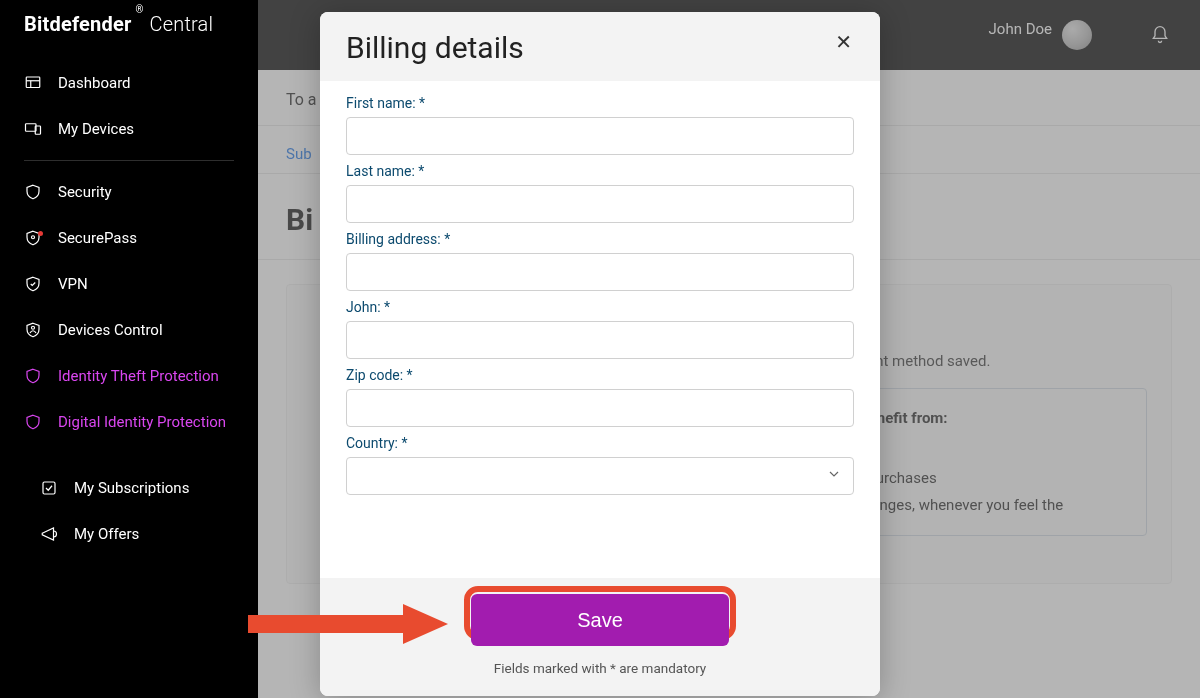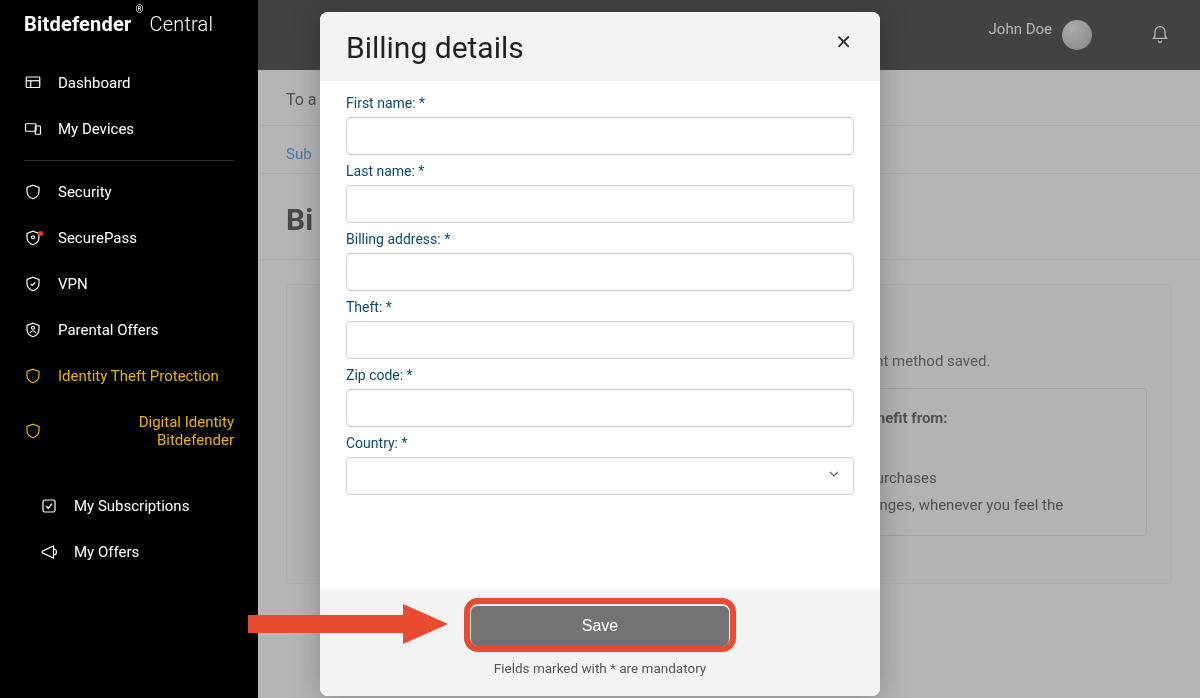--- a/index.html
+++ b/index.html
@@ -5,23 +5,23 @@
   * { box-sizing: border-box; margin: 0; padding: 0; }
   html, body { width: 1200px; height: 698px; font-family: -apple-system, BlinkMacSystemFont, "Segoe UI", Roboto, Arial, sans-serif; overflow: hidden; background: #fff; }
   .app { display: flex; width: 100%; height: 100%; position: relative; }
 
   
   .sidebar { width: 258px; background: #000; color: #fff; height: 100%; flex-shrink: 0; display: flex; flex-direction: column; position: relative; z-index: 1; }
   .brand { padding: 12px 24px 12px 24px; font-size: 20px; font-weight: 400; letter-spacing: 0.2px; display: flex; align-items: flex-start; gap: 4px; }
   .brand-strong { font-weight: 700; }
   .brand-reg { font-size: 10px; position: relative; top: -8px; }
   .brand-thin { font-weight: 300; margin-left: 2px; }
-  .nav { padding: 12px 0; text-align: right; }
+  .nav { padding: 12px 0; }
   .nav-item { display: flex; align-items: center; gap: 16px; padding: 14px 24px; font-size: 15px; color: #fff; cursor: pointer; }
-  .nav-item.dim { color: #eab308; }
+  .nav-item.dim { color: #d946ef; }
   .nav-icon { width: 18px; height: 18px; display: inline-flex; align-items: center; justify-content: center; flex-shrink: 0; }
   .nav-icon svg { stroke: currentColor; fill: none; stroke-width: 1.6; }
   .nav-sep { border-top: 1px solid #2e2e2e; margin: 8px 24px; }
   .nav-group-2 { margin-top: 20px; padding-left: 16px; }
   .red-dot { width: 5px; height: 5px; background: #e53935; border-radius: 50%; position: absolute; margin-left: 14px; margin-top: -10px; }
 
   
   .main { flex: 1; display: flex; flex-direction: column; background: #f5f5f5; position: relative; }
   .topbar { height: 70px; background: #000; color: #fff; display: flex; align-items: center; justify-content: flex-end; padding: 0 30px; gap: 18px; }
   .user-block { display: flex; gap: 10px; font-size: 15px; }
@@ -50,21 +50,21 @@
   .modal-header { background: #f3f3f3; padding: 18px 26px 16px 26px; display: flex; justify-content: space-between; align-items: flex-start; }
   .modal-title { font-size: 30px; font-weight: 400; color: #222; }
   .close-x { font-size: 20px; color: #333; cursor: pointer; line-height: 1; padding: 2px; }
   .modal-body { padding: 14px 26px 6px 26px; flex: 1; overflow-y: auto; }
   .field { margin-bottom: 8px; }
   .field label { display: block; font-size: 14px; color: #0c4a6e; margin-bottom: 6px; }
   .field input, .field select { width: 100%; height: 38px; border: 1px solid #d0d0d0; border-radius: 4px; padding: 0 10px; font-size: 14px; background: #fff; appearance: none; -webkit-appearance: none; }
   .select-wrap { position: relative; }
   .select-caret { position: absolute; right: 12px; top: 50%; transform: translateY(-50%); pointer-events: none; color: #666; }
   .modal-footer { background: #f3f3f3; padding: 16px 26px 20px 26px; text-align: center; }
-  .save-btn { display: inline-block; width: 258px; height: 40px; background: #737373; color: #fff; font-size: 16px; font-weight: 500; border: none; border-radius: 6px; cursor: pointer; position: relative; }
+  .save-btn { display: inline-block; width: 258px; height: 52px; background: #a21caf; color: #fff; font-size: 20px; font-weight: 500; border: none; border-radius: 6px; cursor: pointer; position: relative; }
   .save-ring { position: absolute; left: 50%; transform: translateX(-50%); top: 8px; width: 272px; height: 54px; border: 6px solid #e84b2f; border-radius: 14px; pointer-events: none; }
   .mandatory-note { font-size: 13.5px; color: #555; margin-top: 14px; }
 
   
   .arrow-annot { position: absolute; left: 238px; top: 600px; z-index: 20; pointer-events: none; }
   .arrow-annot svg { display: block; }
 </style>
 </head>
 <body>
 
@@ -126,37 +126,37 @@
         <span>VPN</span>
       </div>
       <div class="nav-item">
         <span class="nav-icon">
           <svg viewBox="0 0 24 24" width="18" height="18">
               <path d="M12 3l8 3v5c0 5-3.5 8.5-8 10-4.5-1.5-8-5-8-10V6l8-3z"></path>
               <circle cx="12" cy="9" r="2"></circle>
               <path d="M8 16c1-2 3-3 4-3s3 1 4 3"></path>
             </svg>
         </span>
-        <span>Parental Offers</span>
+        <span>Devices Control</span>
       </div>
       <div class="nav-item dim">
         <span class="nav-icon">
           <svg viewBox="0 0 24 24" width="18" height="18">
               <path d="M12 3l8 3v5c0 5-3.5 8.5-8 10-4.5-1.5-8-5-8-10V6l8-3z"></path>
             </svg>
         </span>
         <span>Identity Theft Protection</span>
       </div>
       <div class="nav-item dim">
         <span class="nav-icon">
           <svg viewBox="0 0 24 24" width="18" height="18">
               <path d="M12 3l8 3v5c0 5-3.5 8.5-8 10-4.5-1.5-8-5-8-10V6l8-3z"></path>
             </svg>
         </span>
-        <span>Digital Identity Bitdefender</span>
+        <span>Digital Identity Protection</span>
       </div>
 
       <div class="nav-group-2">
         <div class="nav-item">
           <span class="nav-icon">
             <svg viewBox="0 0 24 24" width="18" height="18">
                 <rect x="4" y="4" width="16" height="16" rx="2"></rect>
                 <path d="M8 12l3 3 5-6"></path>
               </svg>
           </span>
@@ -226,21 +226,21 @@
       </div>
       <div class="field">
         <label>Last name: *</label>
         <input type="text" style="">
       </div>
       <div class="field">
         <label>Billing address: *</label>
         <input type="text" style="">
       </div>
       <div class="field">
-        <label>Theft: *</label>
+        <label>John: *</label>
         <input type="text" style="">
       </div>
       <div class="field">
         <label>Zip code: *</label>
         <input type="text" style="">
       </div>
       <div class="field">
         <label>Country: *</label>
         <div class="select-wrap">
           <select><option></option></select>

